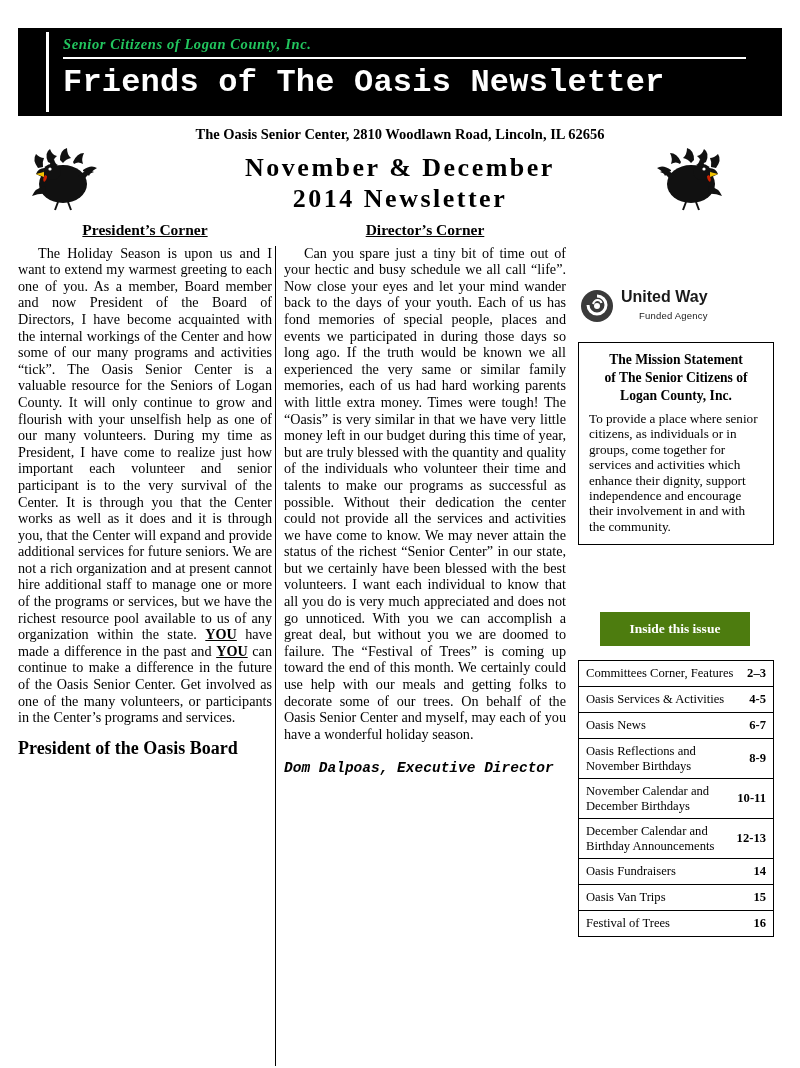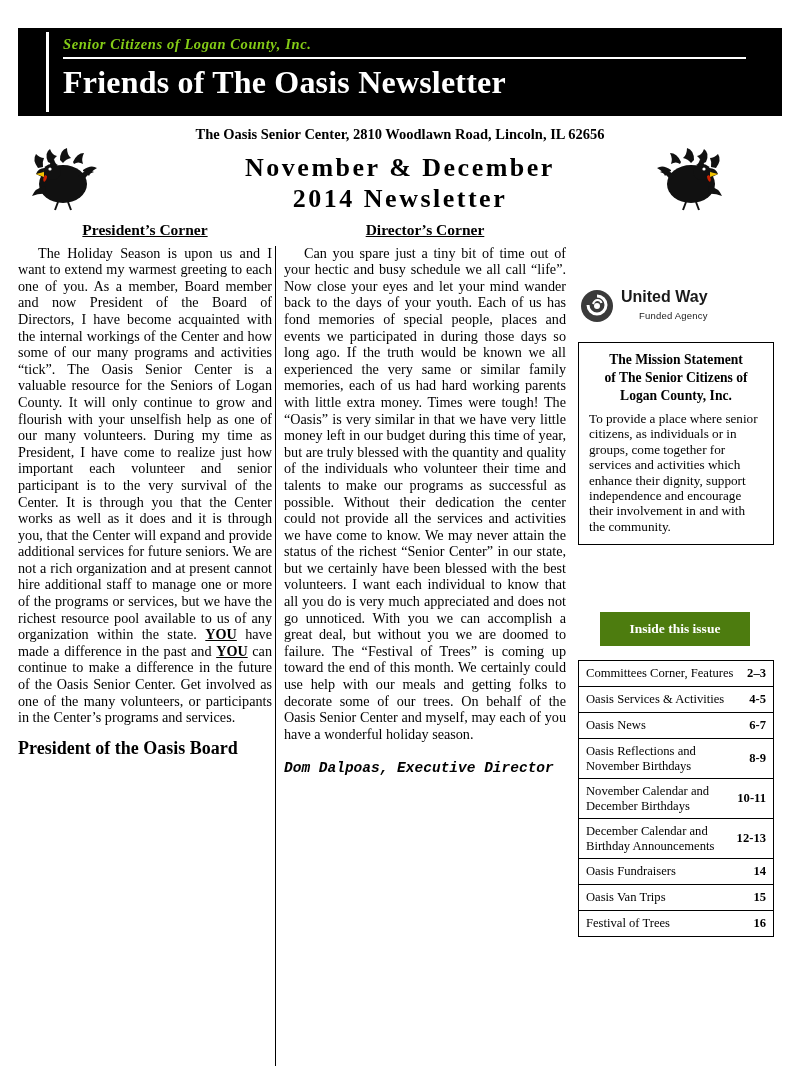--- a/index.html
+++ b/index.html
@@ -36,36 +36,36 @@
     position: absolute;
     left: 28px;
     top: 4px;
     right: 8px;
     bottom: 4px;
     border-left: 3px solid #ffffff;
     padding-left: 14px;
     box-sizing: border-box;
   }
   .org-line {
-    color: #84cc16;
+    color: #22c55e;
     font-family: "Liberation Serif", serif;
     font-style: italic;
     font-weight: bold;
     font-size: 14.5px;
     letter-spacing: 0.6px;
     margin-top: 4px;
   }
   .masthead-rule {
     border-bottom: 2px solid #ffffff;
     margin: 4px 6px 0 0;
     width: 96%;
   }
   .news-title {
     color: #ffffff;
-    font-family: Liberation Serif, serif;
+    font-family: Liberation Mono, monospace;
     font-weight: bold;
     font-size: 32px;
     letter-spacing: 0.2px;
     margin-top: 5px;
   }
 
   
   .address-line {
     position: absolute;
     top: 126px;

